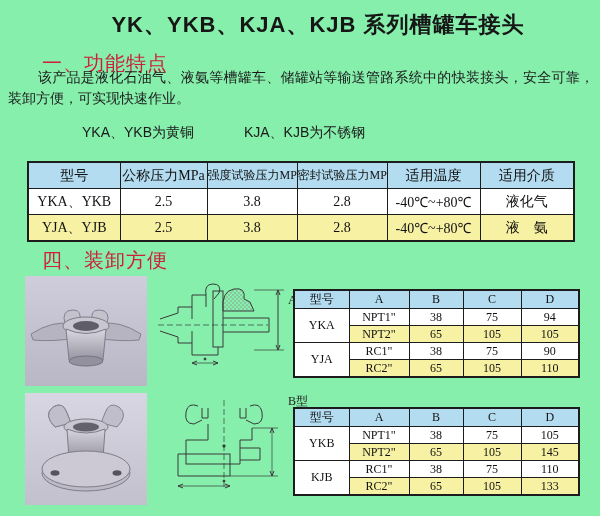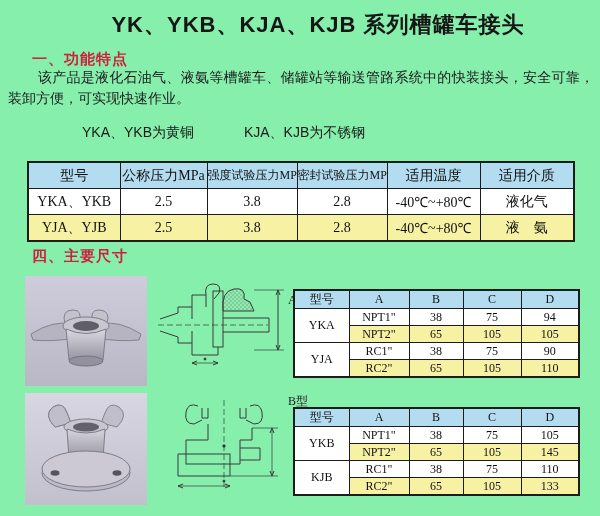--- a/index.html
+++ b/index.html
@@ -5,21 +5,21 @@
   html,body{margin:0;padding:0;background:#ffffff;}
   .page{
     position:relative;width:600px;height:516px;background:#86efac;
     font-family:"Liberation Sans",sans-serif;color:#111;overflow:hidden;padding-left:36px;
   }
   .title{
     position:absolute;top:10px;left:0;width:100%;margin:0;text-align:center;
     font-size:22px;font-weight:bold;letter-spacing:1px;color:#161616;
   }
   .sec-heading{
-    position:absolute;left:32px;font-size:15px;font-weight:bold;color:#cc203e;
+    position:absolute;left:42px;font-size:20px;font-weight:normal;color:#cc203e;
     letter-spacing:1px;white-space:nowrap;
   }
   .h1pos{top:50px}.h2pos{top:106px}.h3pos{top:143px}.h4pos{top:247px}
   .body-text{
     position:absolute;left:8px;top:67px;width:586px;margin:0;
     font-size:14px;line-height:21px;text-indent:30px;color:#1a1a1a;text-align:justify;
   }
   .materials{position:absolute;left:42px;top:124px;font-size:14px;color:#1a1a1a;margin-left:40px;}
   .materials .mat-left{margin-right:46px;}
   table{border-collapse:collapse;}
@@ -104,21 +104,21 @@
       <td>YJA、YJB</td>
       <td>2.5</td>
       <td>3.8</td>
       <td>2.8</td>
       <td>-40℃~+80℃</td>
       <td>液　氨</td>
     </tr>
   </tbody>
     </table>
 
-  <div class="sec-heading h4pos">四、主要尺寸</div>
+  <div class="sec-heading h4pos">四、装卸方便</div>
 
   <svg class="figure ph-a" width="122" height="110" viewBox="0 0 122 110">
     <defs>
       <linearGradient id="bgA" x1="0" y1="0" x2="0" y2="1">
         <stop offset="0" stop-color="#cfccdb"></stop>
           <stop offset="1" stop-color="#b9b6c6"></stop>
       </linearGradient>
       <linearGradient id="metA" x1="0" y1="0" x2="0" y2="1">
         <stop offset="0" stop-color="#d9d7e0"></stop>
           <stop offset="1" stop-color="#8f8d9a"></stop>

